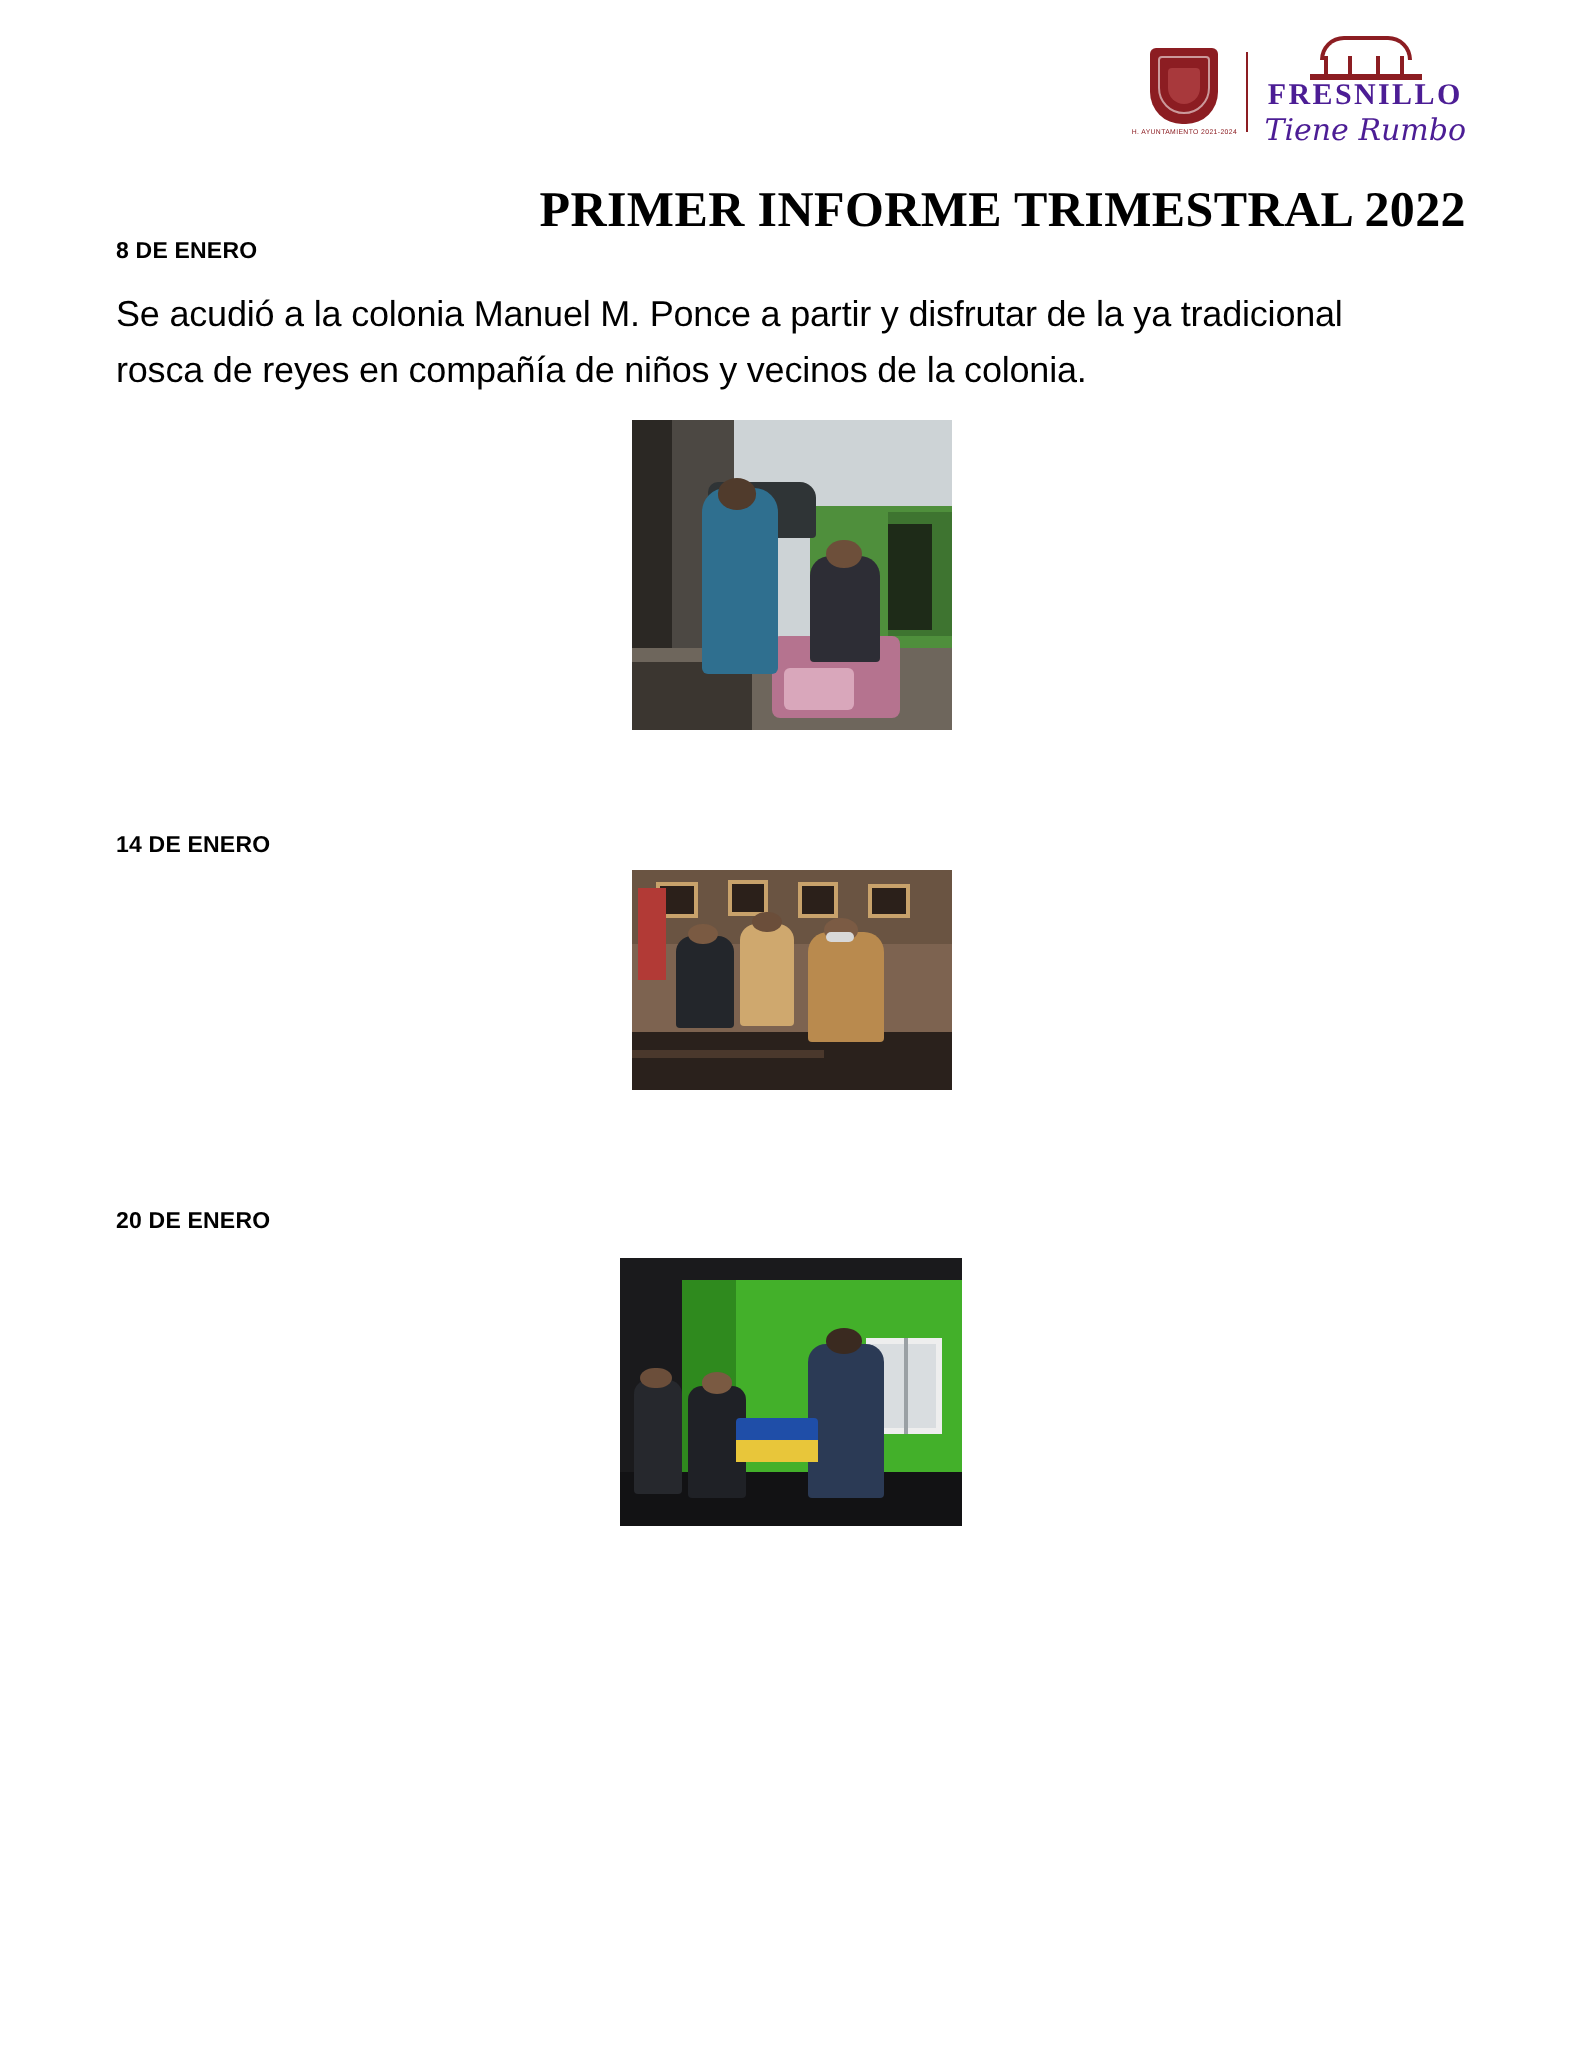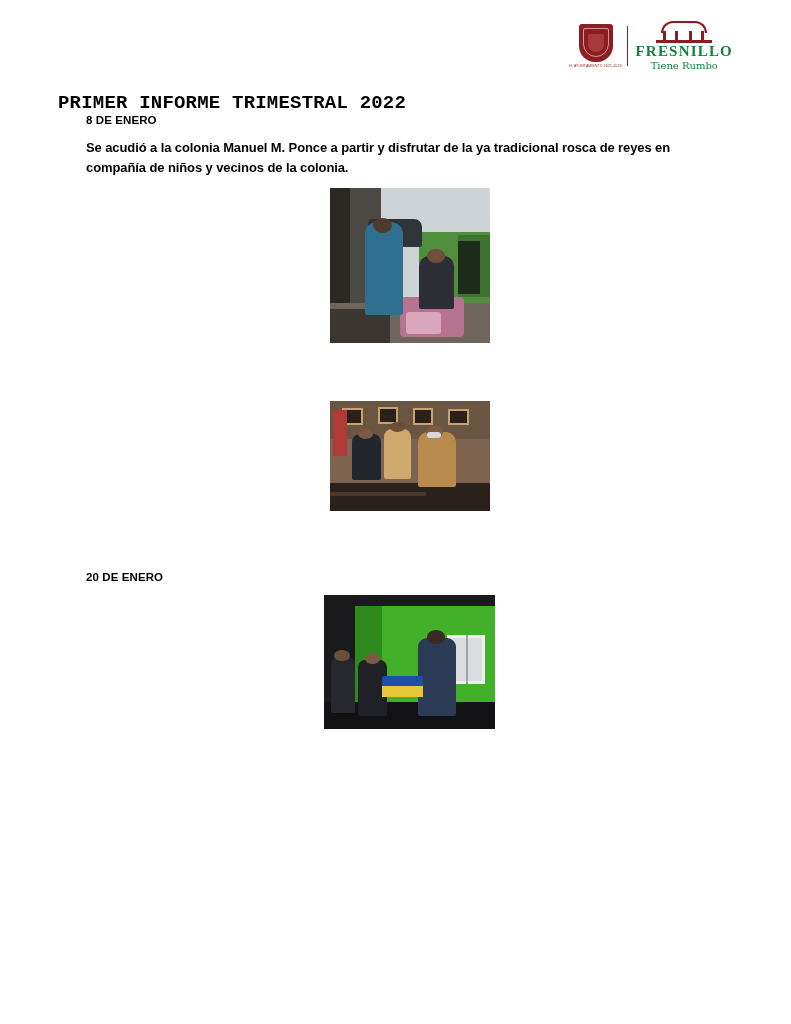--- a/index.html
+++ b/index.html
@@ -74,21 +74,21 @@
   .logo-divider {
     width: 1px;
     height: 40px;
     background: #8c1d22;
     margin: 0 8px;
   }
   .wordmark {
     display: flex;
     flex-direction: column;
     align-items: center;
-    color: #15803d;
+    color: #4c1d95;
   }
   .wordmark-arch {
     width: 62px;
     height: 22px;
     position: relative;
   }
   .wordmark-arch .arch-base {
     position: absolute;
     left: 3px; right: 3px; bottom: 0;
     height: 3px;
@@ -112,51 +112,51 @@
   .wordmark-name {
     font-family: "Liberation Serif", serif;
     font-weight: bold;
     font-size: 15px;
     letter-spacing: 1.2px;
     line-height: 1;
     margin-top: 1px;
   }
   .wordmark-tag {
     font-family: "DejaVu Serif", serif;
-    font-size: 10px;
+    font-style: italic;
+    font-size: 15px;
     line-height: 1.1;
     margin-top: 1px;
   }
 
   
   .doc-title {
-    text-align: left;
-    font-family: Liberation Mono, monospace;
+    text-align: right;
+    font-family: Liberation Serif, serif;
     font-weight: bold;
-    font-size: 19px;
+    font-size: 25px;
     letter-spacing: .2px;
     margin: 72px 0 0 0;
     color: #000;
   }
 
-  .section { margin-top: 0; margin-left: 28px; }
+  .section { margin-top: 0; }
 
   .entry-date {
     font-weight: bold;
     font-size: 11.5px;
     letter-spacing: .1px;
     margin: 0;
   }
   .entry-text {
-    font-size: 13px;
+    font-size: 18px;
     line-height: 1.55;
     margin: 12px 0 0 0;
     max-width: 615px;
     letter-spacing: -0.1px;
-    font-weight: bold;
   }
 
   .photo-wrap {
     display: flex;
     justify-content: center;
   }
   .photo {
     position: relative;
     overflow: hidden;
     background: #222;
@@ -268,20 +268,21 @@
         <div class="p1-person-b-head"></div>
         <div class="p1-person-a"></div>
         <div class="p1-person-a-head"></div>
       </div>
     </div>
   </div>
 
   <div class="spacer-1"></div>
 
   <div class="section">
+    <p class="entry-date">14 DE ENERO</p>
     <div class="photo-wrap">
       <div class="photo photo-2">
         <div class="p2-wall"></div>
         <div class="p2-wall-top"></div>
         <div class="p2-frame1"></div>
         <div class="p2-frame2"></div>
         <div class="p2-frame3"></div>
         <div class="p2-frame4"></div>
         <div class="p2-flag"></div>
         <div class="p2-benches"></div>

